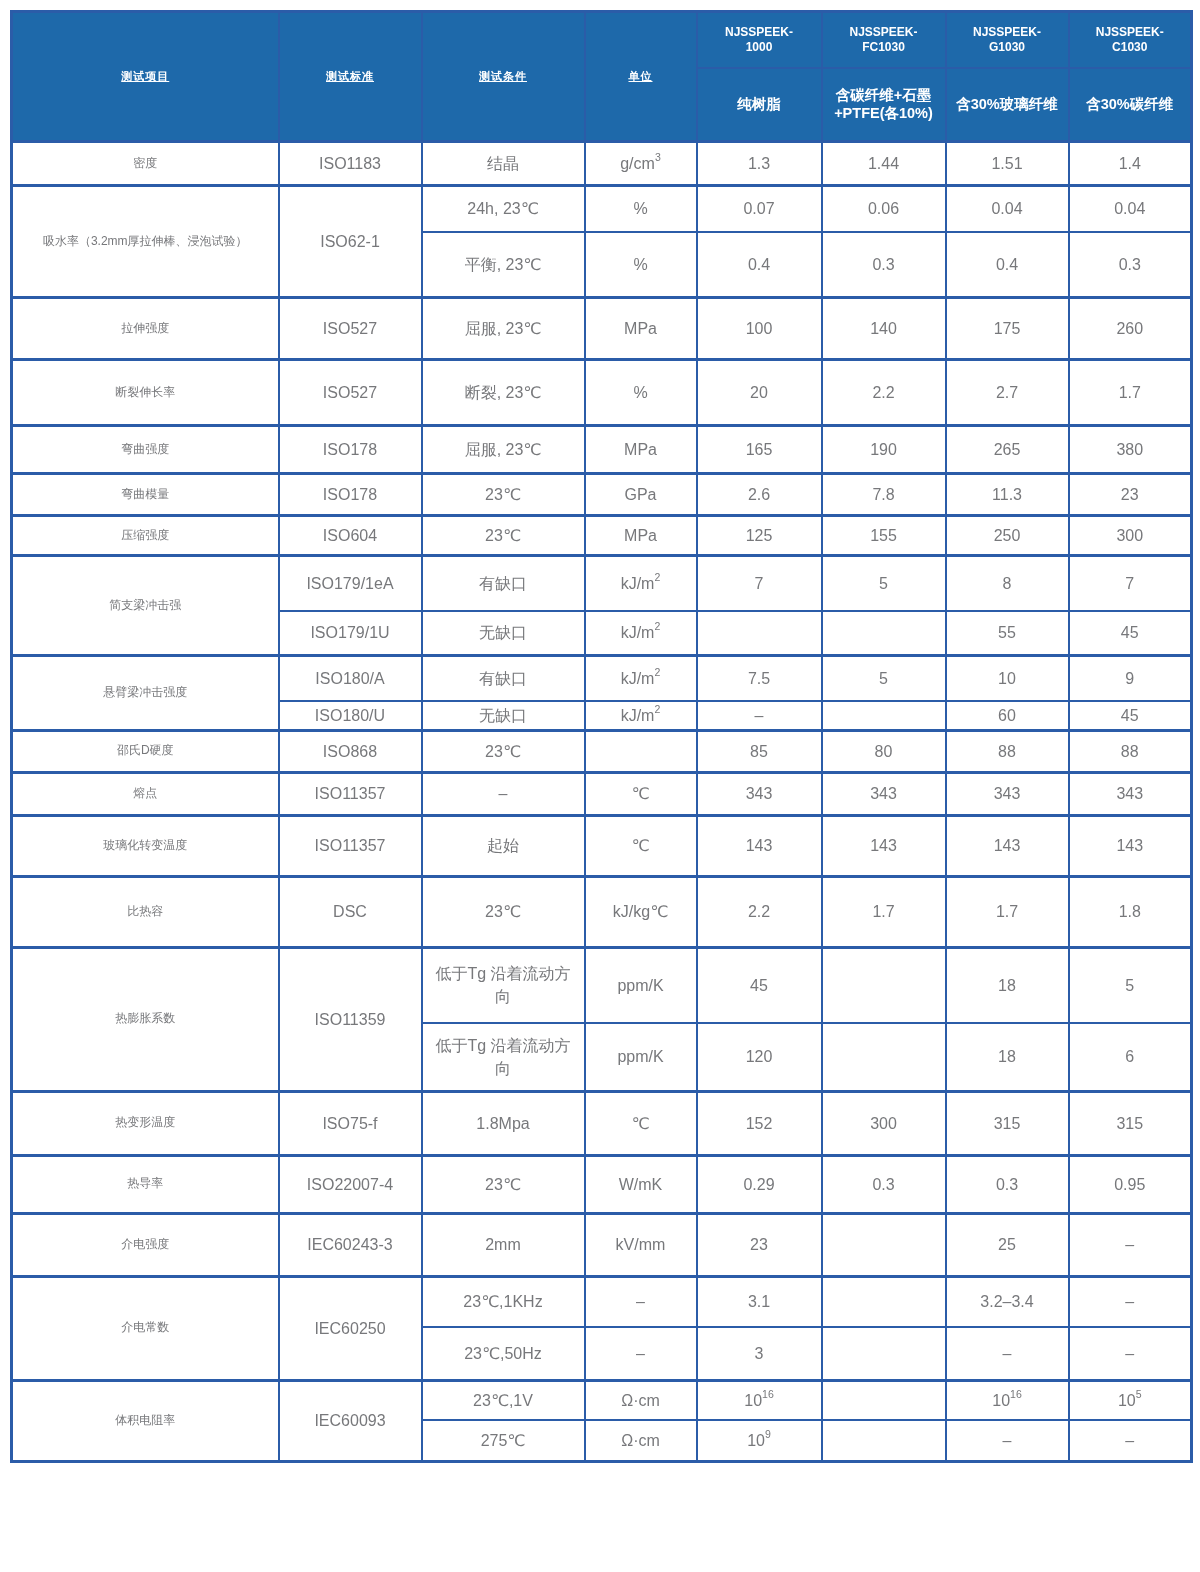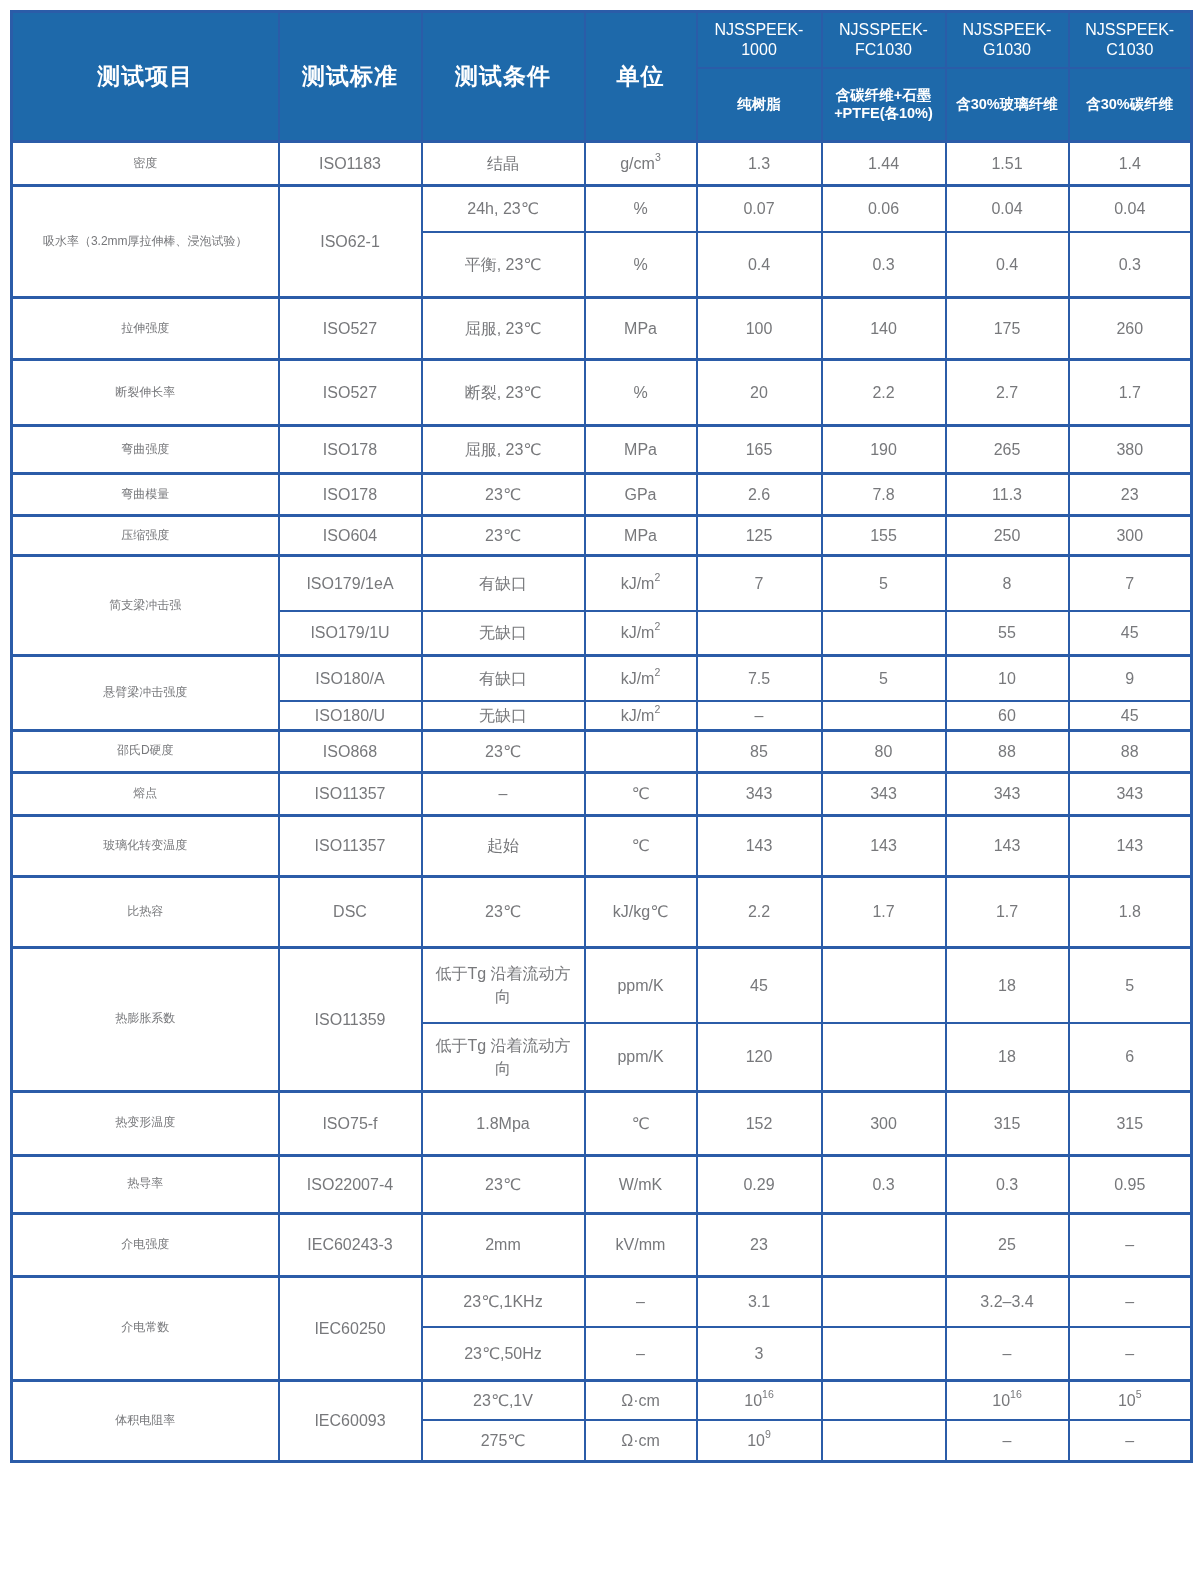--- a/index.html
+++ b/index.html
@@ -24,22 +24,22 @@
     vertical-align:middle;
     box-sizing:border-box;
     padding:2px 6px;
     overflow:hidden;
   }
   thead th{
     background:var(--c-header);
     color:var(--c-header-text);
     font-weight:700;
   }
-  th.fixed-h{font-size:23px;letter-spacing:1px;}
-  th.model{font-size:16px;font-weight:400;line-height:1.25;border-bottom-width:2px;}
+  th.fixed-h{font-size:11px;letter-spacing:1px;text-decoration:underline;}
+  th.model{font-size:12px;font-weight:700;line-height:1.25;border-bottom-width:2px;}
   th.desc{font-size:14.5px;font-weight:700;line-height:1.25;}
   tbody td{
     background:#FFFFFF;
     color:var(--c-text);
     font-size:16px;
     line-height:1.45;
   }
   td.item{font-size:12px;}
   tr.gs > td{border-top-width:3px;}
   thead tr.h2 > th{border-bottom-width:3px;}

